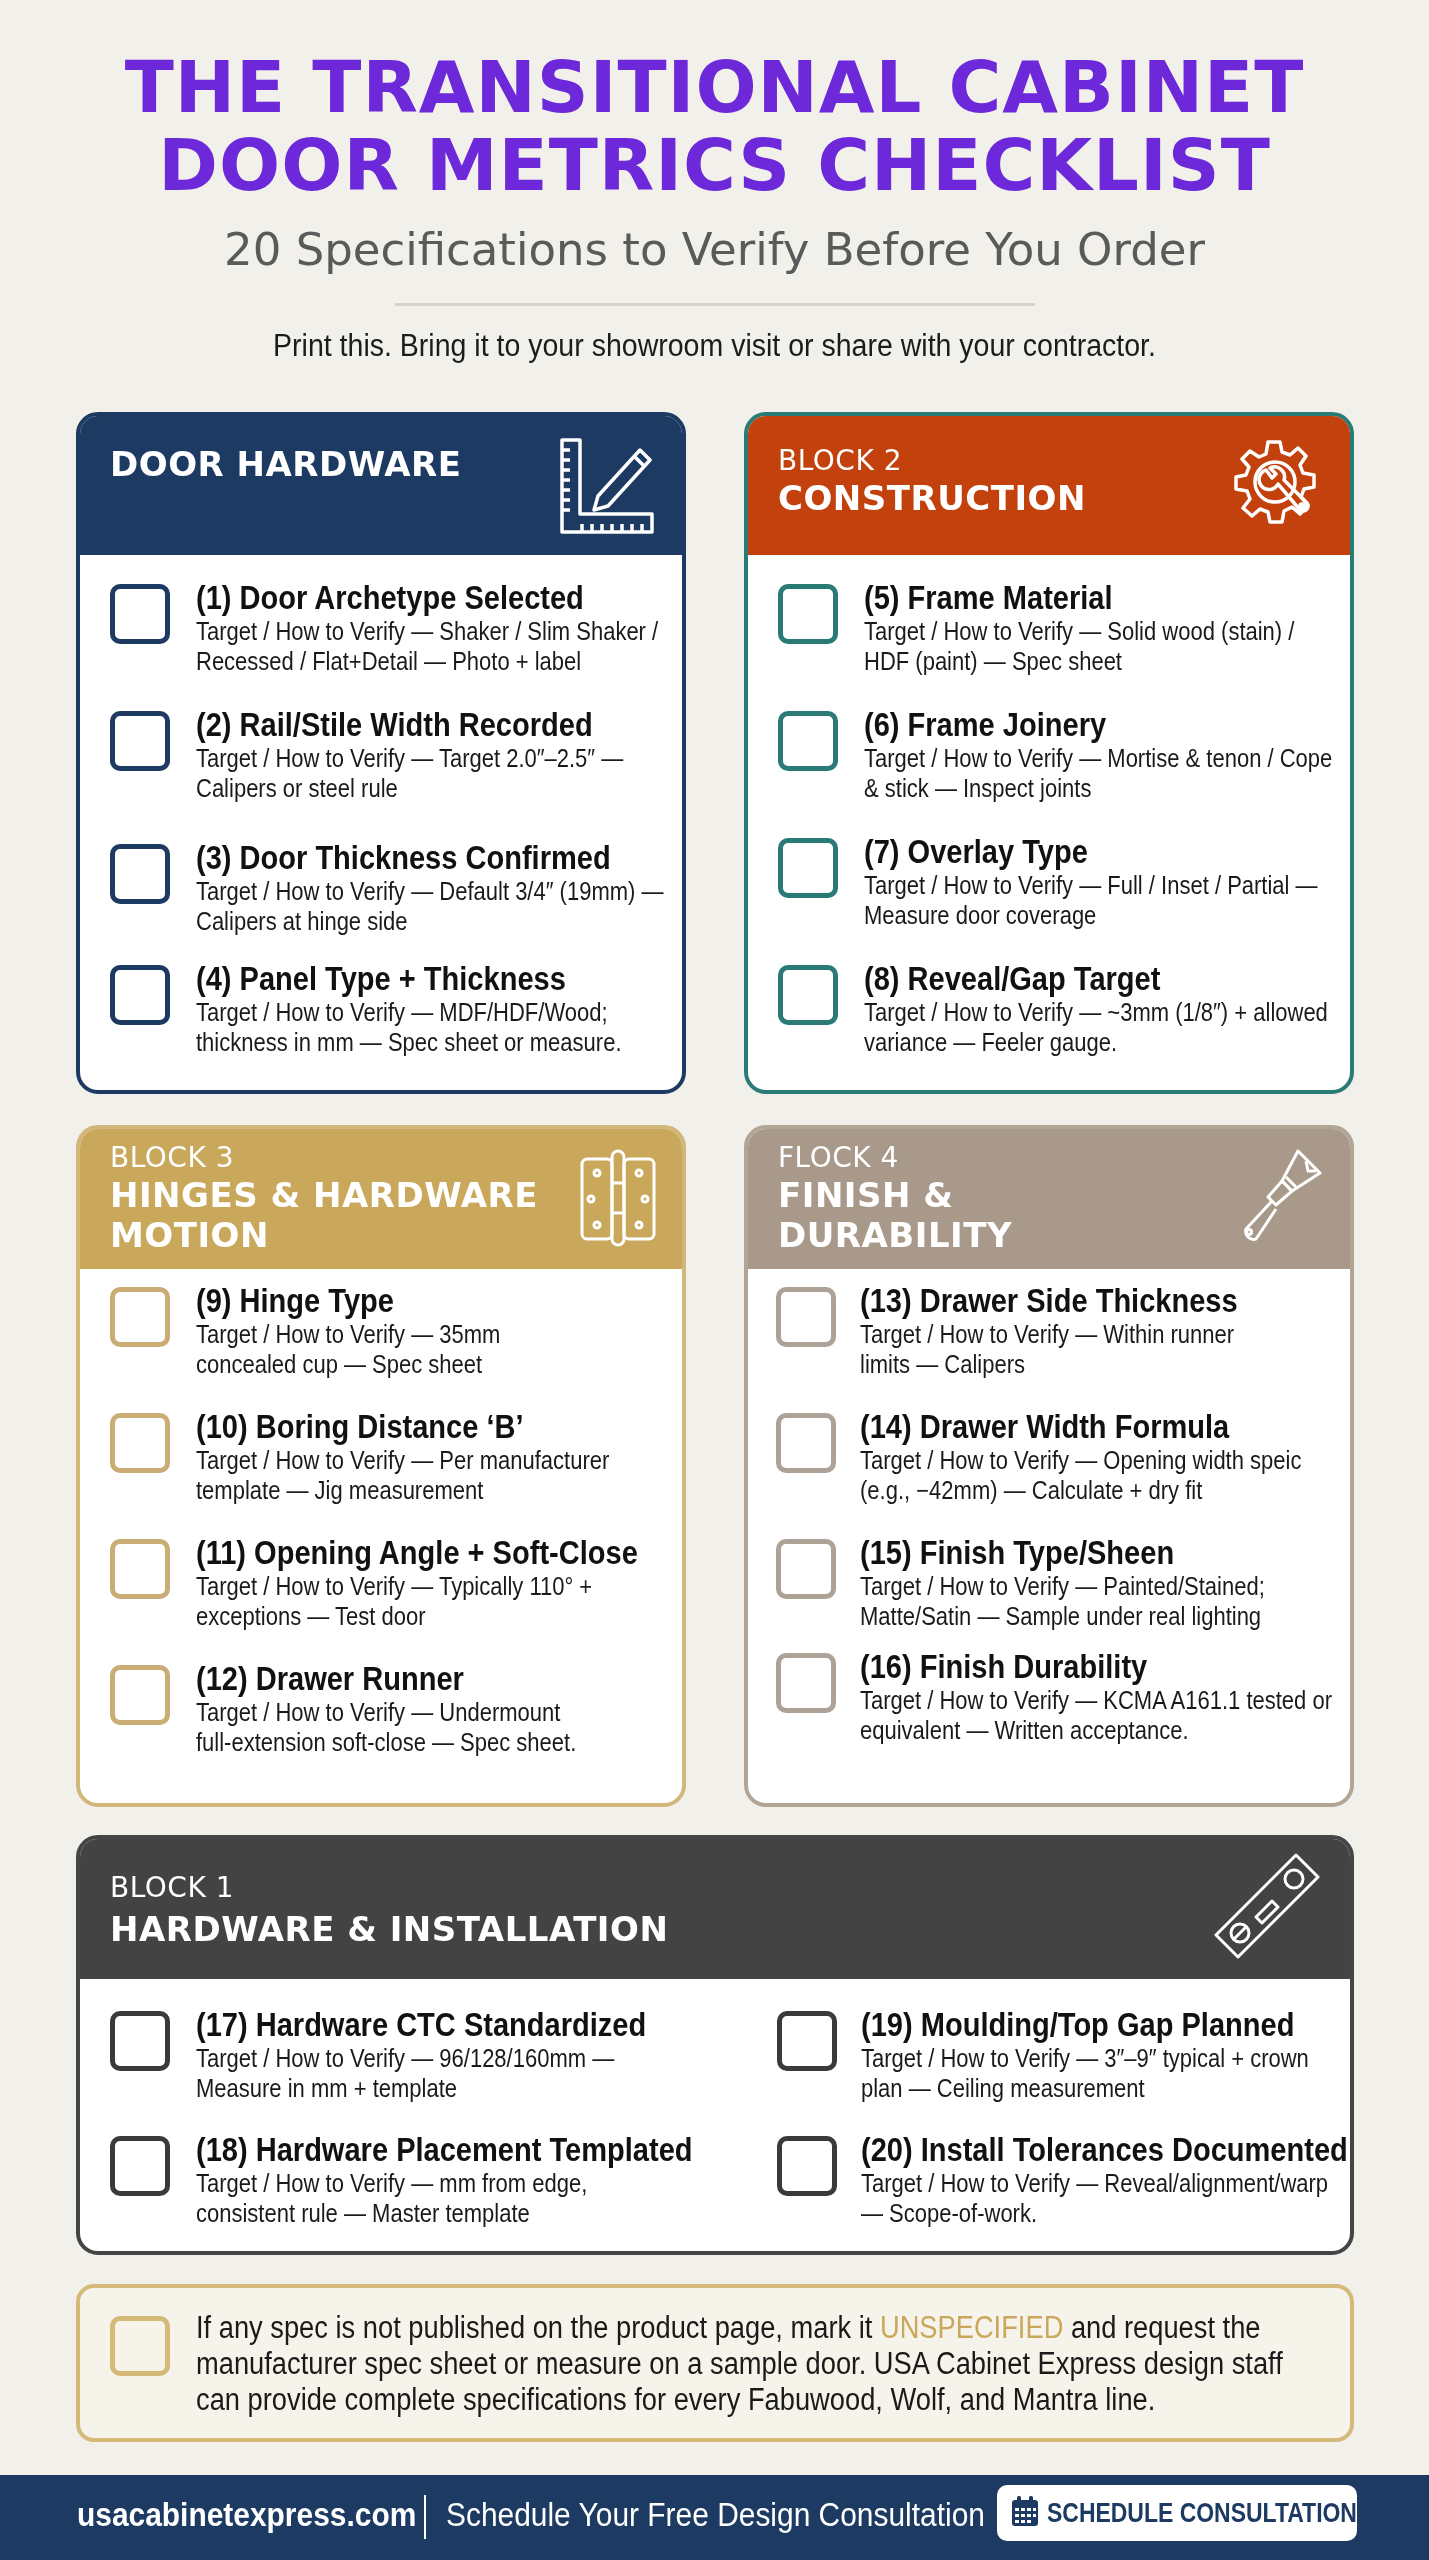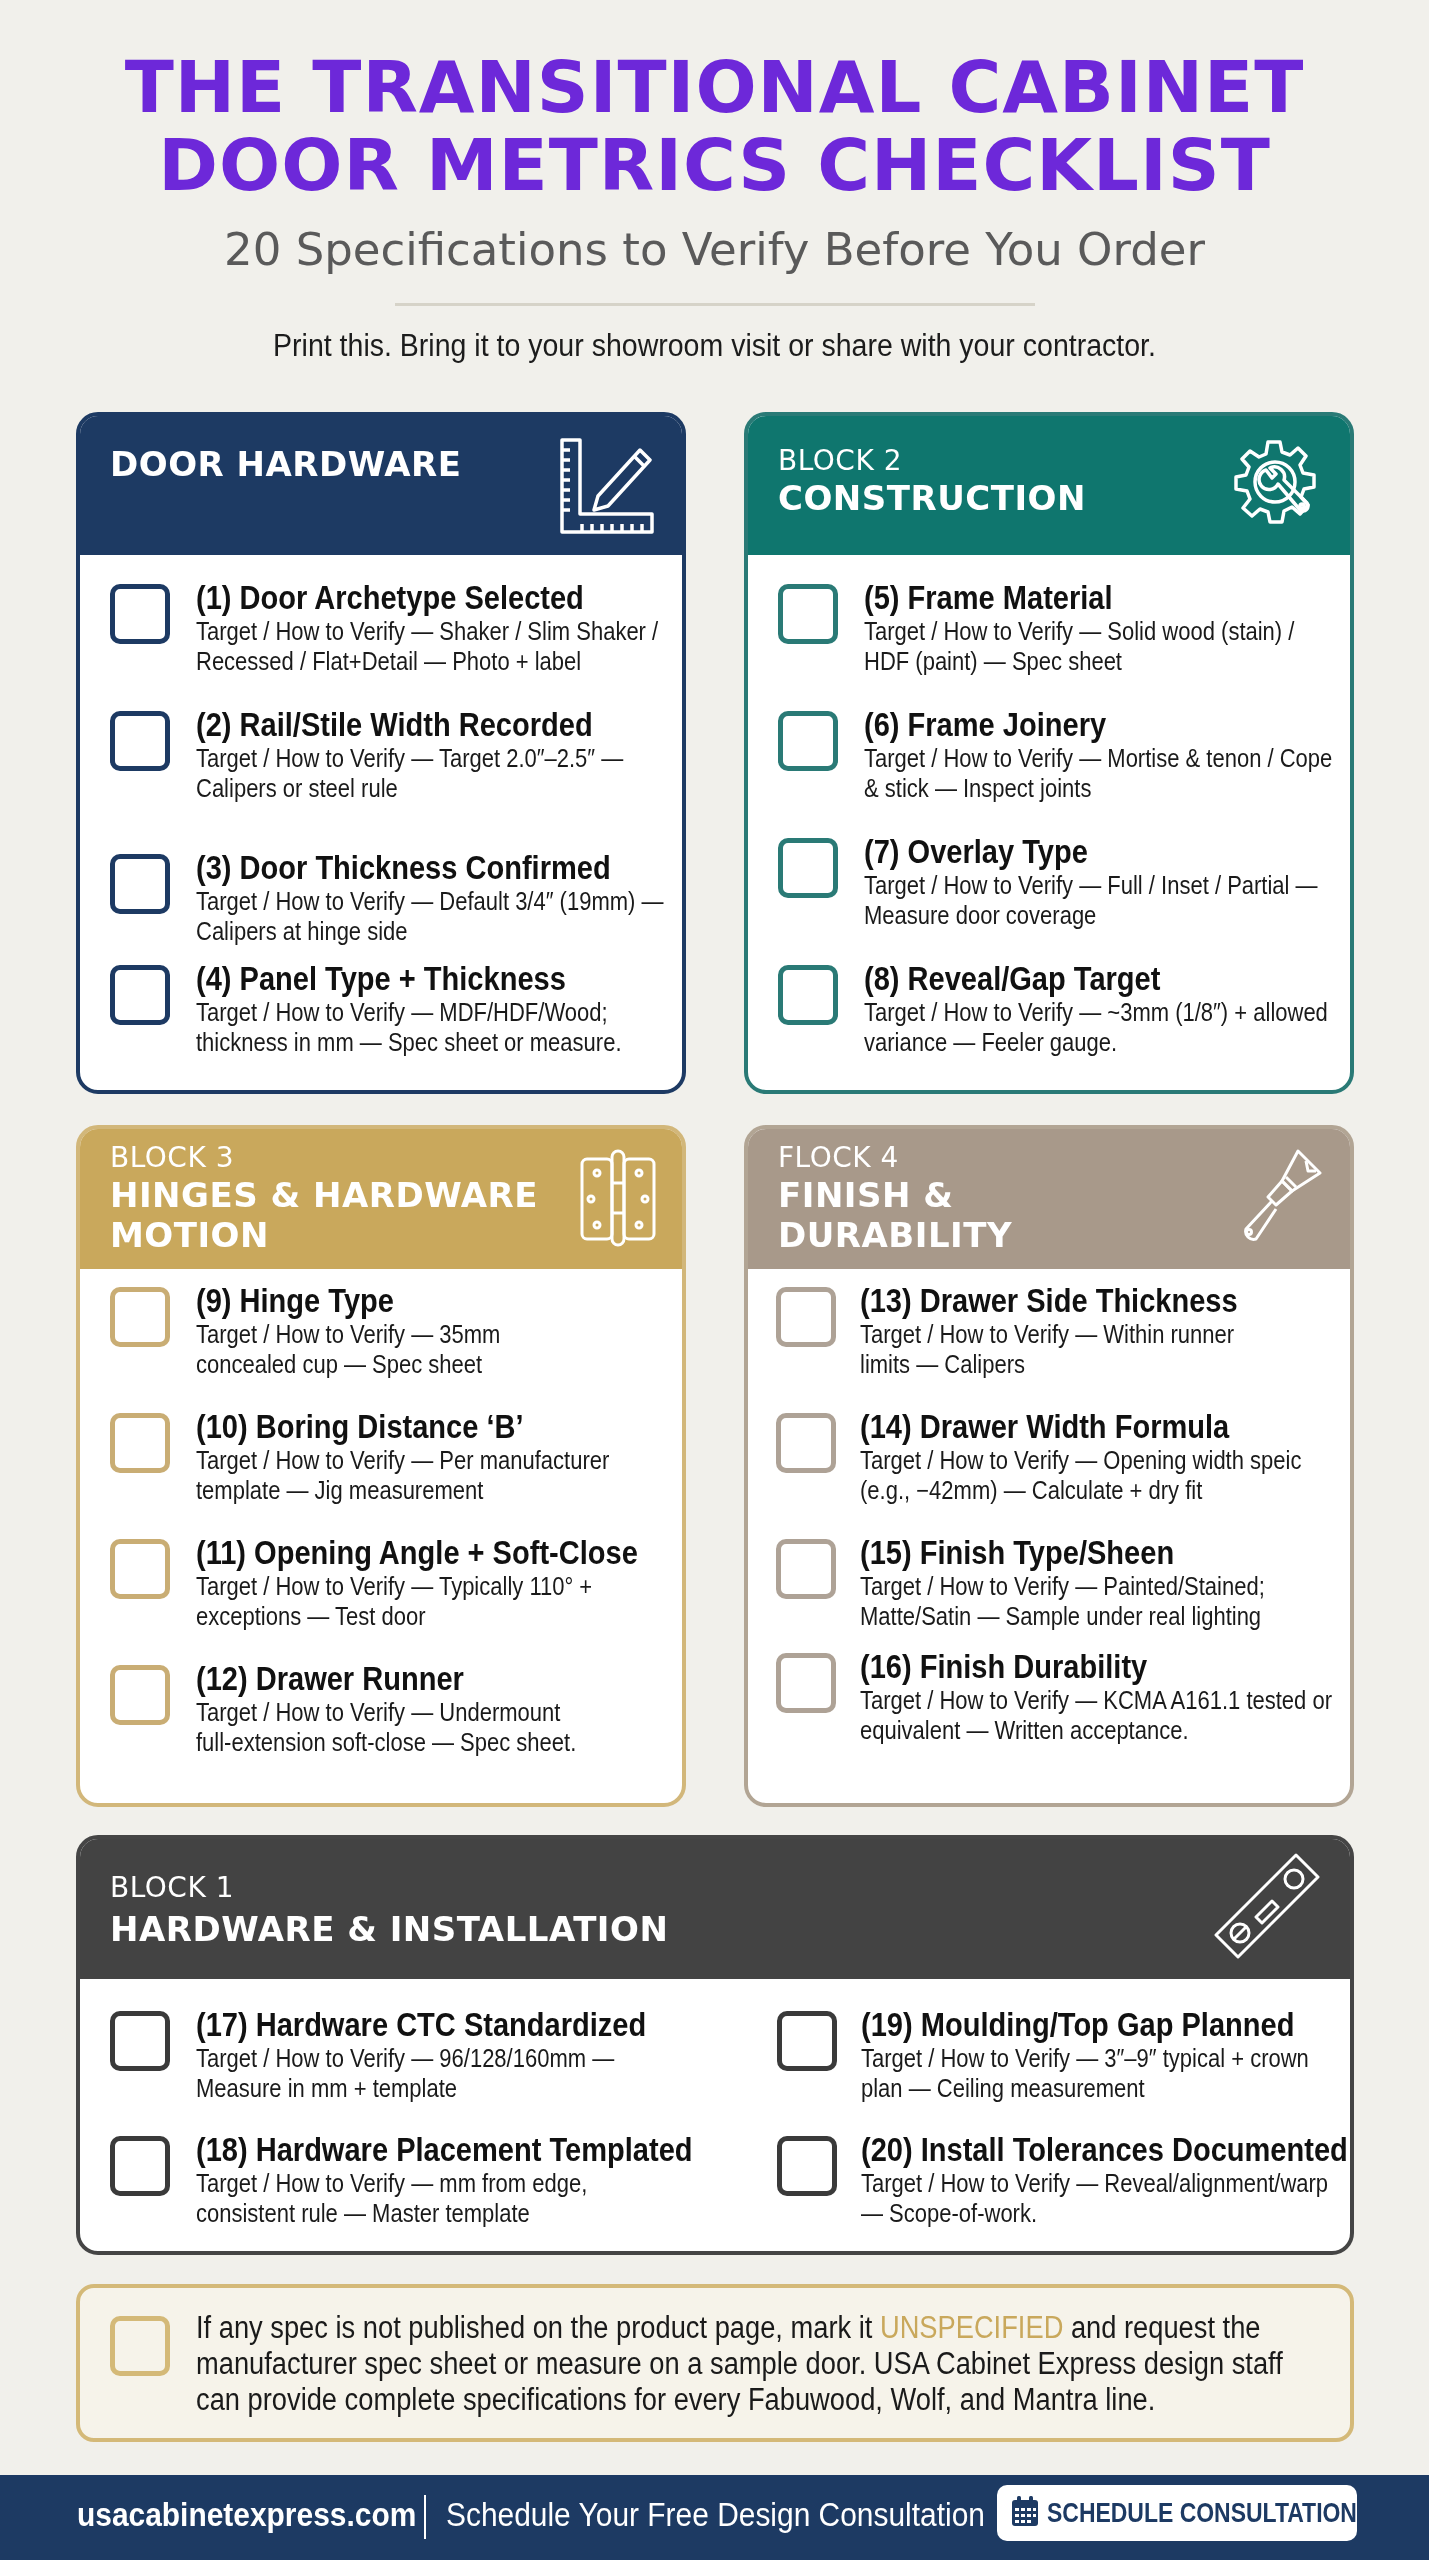--- a/index.html
+++ b/index.html
@@ -84,21 +84,21 @@
     transform-origin: left; transform: scaleX(0.88);
     width: 113%;
   }
 
   
   .b1 { left: 76px; top: 412px; width: 610px; height: 682px; border-color: #1d3a63; }
   .b1 .block-head { height: 139px; background: #1d3a63; }
   .b1 .cb { border-color: #1d3a63; }
 
   .b2 { left: 744px; top: 412px; width: 610px; height: 682px; border-color: #2a7a76; }
-  .b2 .block-head { height: 139px; background: #0f766e; }
+  .b2 .block-head { height: 139px; background: #c2410c; }
   .b2 .cb { border-color: #2a7a76; }
 
   .b3 { left: 76px; top: 1125px; width: 610px; height: 682px; border-color: #d2b77a; }
   .b3 .block-head { height: 140px; background: #c9a85c; padding-top: 12px; }
   .b3 .cb { border-color: #c9ad74; }
 
   .b4 { left: 744px; top: 1125px; width: 610px; height: 682px; border-color: #b2a594; }
   .b4 .block-head { height: 140px; background: #a8998a; padding-top: 12px; }
   .b4 .cb { border-color: #aea296; }
 
@@ -180,21 +180,21 @@
         <div class="item-desc">Target / How to Verify — Shaker / Slim Shaker / Recessed / Flat+Detail — Photo + label</div>
       </div>
     </div>
     <div class="item" style="top:152px;">
       <div class="cb"></div>
       <div class="item-text">
         <div class="item-title">(2) Rail/Stile Width Recorded</div>
         <div class="item-desc">Target / How to Verify — Target 2.0″–2.5″ — Calipers or steel rule</div>
       </div>
     </div>
-    <div class="item" style="top:295px;">
+    <div class="item" style="top:285px;">
       <div class="cb"></div>
       <div class="item-text">
         <div class="item-title">(3) Door Thickness Confirmed</div>
         <div class="item-desc">Target / How to Verify — Default 3/4″ (19mm) — Calipers at hinge side</div>
       </div>
     </div>
     <div class="item" style="top:406px;">
       <div class="cb"></div>
       <div class="item-text">
         <div class="item-title">(4) Panel Type + Thickness</div>

